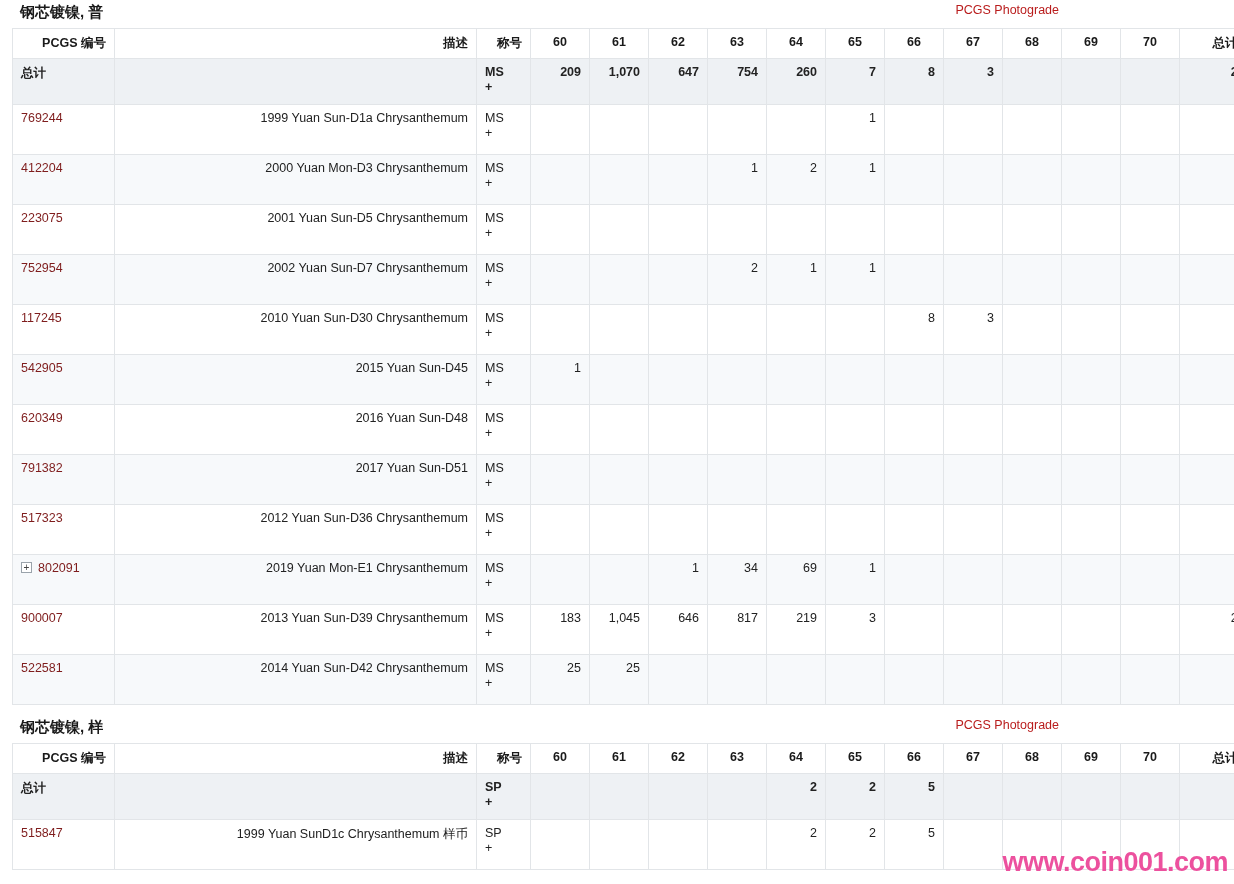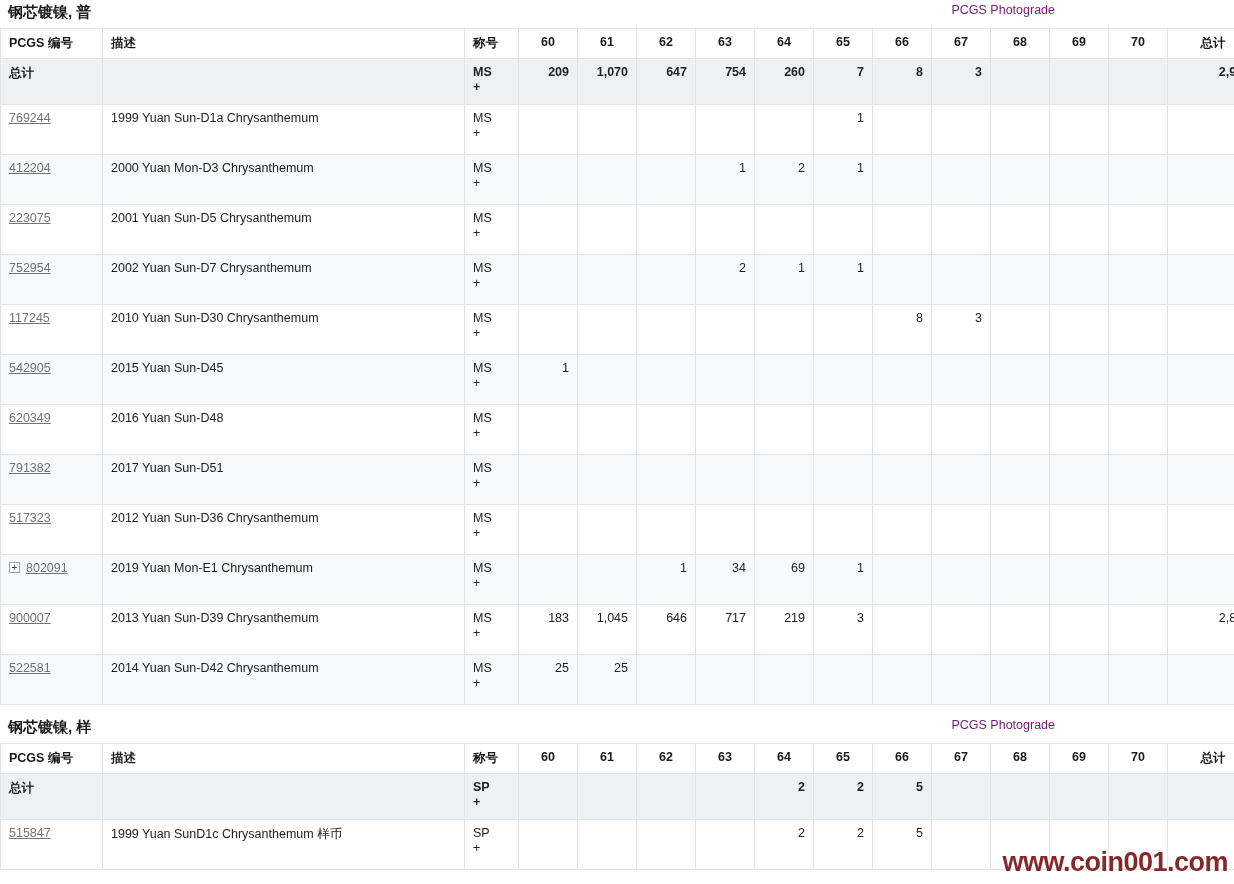--- a/index.html
+++ b/index.html
@@ -11,39 +11,40 @@
     color: #222;
   }
   body {
     width: 1234px;
     height: 884px;
     overflow: hidden;
     position: relative;
   }
   .section {
     width: 1059px;
+    margin-left: 12px;
   }
   .section-header {
     position: relative;
     height: 28px;
     padding: 0 8px;
   }
   .section-title {
     font-size: 15px;
     font-weight: bold;
     color: #1a1a1a;
     line-height: 24px;
     display: inline-block;
   }
   .photograde-link {
     position: absolute;
-    right: 4px;
+    right: 12px;
     top: 3px;
     font-size: 12.5px;
-    color: #701a75;
+    color: #b91c1c;
     text-decoration: none;
     cursor: pointer;
   }
 
   table.pop-table {
     border-collapse: collapse;
     width: 1234px;
     table-layout: fixed;
     font-size: 12.5px;
   }
@@ -58,75 +59,75 @@
     font-size: 12.5px;
     color: #1a1a1a;
     background: #ffffff;
     border-top: 1px solid #cfd4d8;
     border-bottom: 1px solid #cfd4d8;
     height: 25px;
     padding-top: 4px;
     padding-bottom: 4px;
     vertical-align: middle;
   }
-  th.col-cert, th.col-desc, th.col-grade { text-align: left; }
+  th.col-cert, th.col-desc, th.col-grade { text-align: right; }
   th.col-num, th.col-total { text-align: center; }
 
   tr.totals-row td {
     background: #eef1f4;
     font-weight: bold;
     height: 46px;
   }
   tr.data-row td {
     height: 50px;
     background: #ffffff;
   }
   tr.data-row.alt td {
     background: #f7f9fb;
   }
   td.cert {
     color: #2f7fd1;
     cursor: pointer;
   }
-  td.cert .certlink { color: #737373; text-decoration: underline; }
+  td.cert .certlink { color: #7f1d1d; }
   td.cert .expander {
     display: inline-block;
     width: 11px;
     height: 11px;
     line-height: 9px;
     text-align: center;
     border: 1px solid #9aa3ab;
     color: #444;
     font-size: 10px;
     margin-right: 6px;
     vertical-align: 1px;
     background: #fff;
     cursor: pointer;
   }
-  td.desc { color: #222; }
+  td.desc { color: #222; text-align: right; }
   td.grade { color: #222; line-height: 15px; }
   td.num, td.total { text-align: right; }
   td.total { }
   tr.totals-row td.total { }
 
   
   col.c-cert   { width: 102px; }
   col.c-desc   { width: 362px; }
   col.c-grade  { width: 54px; }
   col.c-num    { width: 59px; }
   col.c-total  { width: 91px; }
 
   .watermark {
     position: absolute;
     right: 6px;
     bottom: 6px;
     font-size: 27px;
     font-weight: bold;
     font-family: "Liberation Sans", sans-serif;
-    color: #7f1d1d;
+    color: #ec4899;
     letter-spacing: -0.5px;
     pointer-events: none;
     opacity: 0.95;
   }
   .spacer { height: 10px; }
 </style>
 </head>
 <body>
 
 <div id="root">
@@ -357,21 +358,21 @@
             <td class="num"></td>
             <td class="total">74</td>
           </tr>
           <tr class="data-row">
             <td class="cert"><span class="certlink">900007</span></td>
             <td class="desc">2013 Yuan Sun-D39 Chrysanthemum</td>
             <td class="grade">MS<br>+</td>
             <td class="num">183</td>
             <td class="num">1,045</td>
             <td class="num">646</td>
-            <td class="num">717</td>
+            <td class="num">817</td>
             <td class="num">219</td>
             <td class="num">3</td>
             <td class="num"></td>
             <td class="num"></td>
             <td class="num"></td>
             <td class="num"></td>
             <td class="num"></td>
             <td class="total">2,815</td>
           </tr>
           <tr class="data-row alt">

